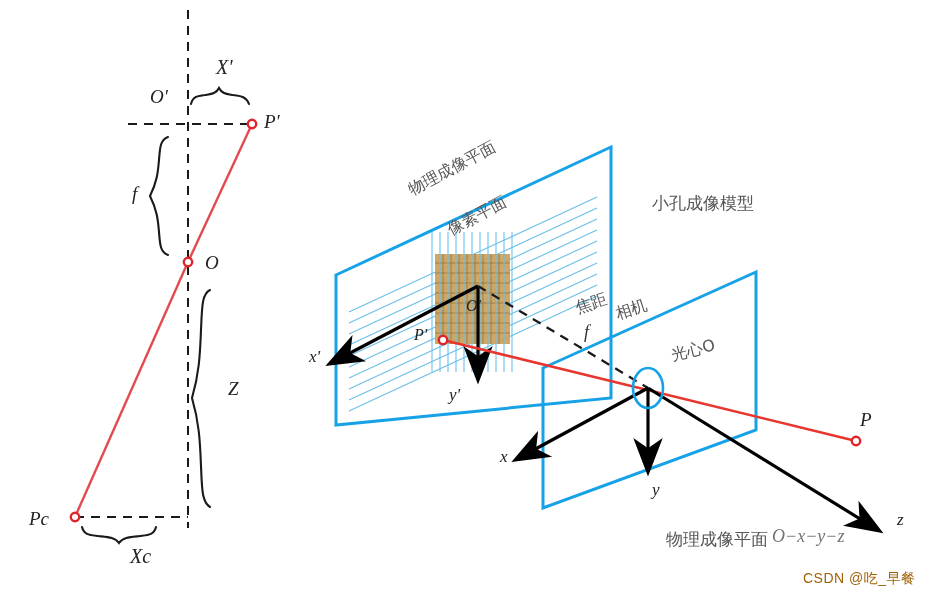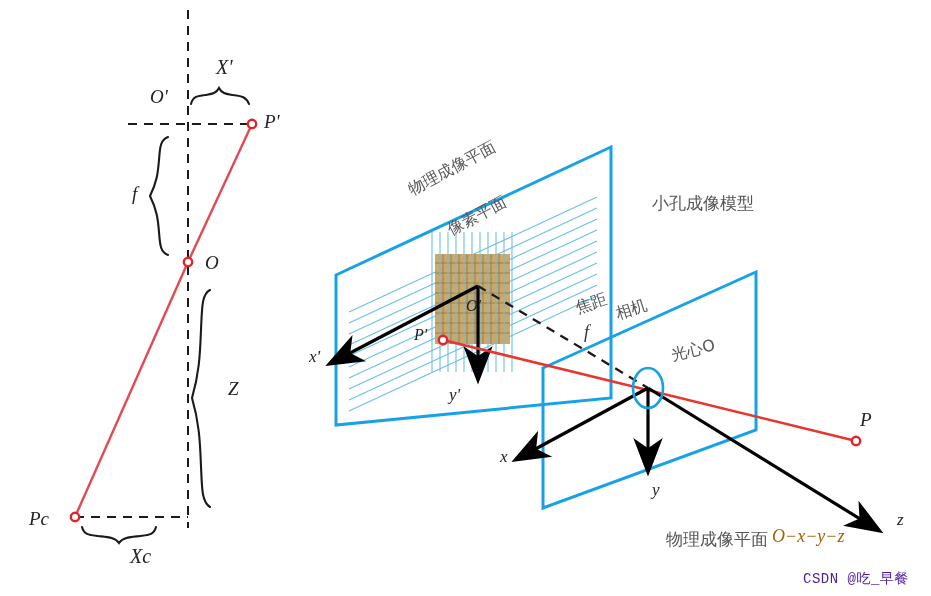--- a/index.html
+++ b/index.html
@@ -31,22 +31,22 @@
   .mathi {
     font-style: italic;
     font-family: "Liberation Serif", serif;
   }
   .cjk {
     font-family: "DejaVu Sans", sans-serif;
     color: #555555;
   }
   .watermark {
     position: absolute;
-    color: #4c1d95;
-    font-family: Liberation Mono, monospace;
+    color: #a16207;
+    font-family: Liberation Sans, sans-serif;
     font-size: 14px;
     letter-spacing: 0.5px;
     white-space: nowrap;
   }
 </style>
 </head>
 <body>
 
 <div id="stage">
 
@@ -172,21 +172,21 @@
   <div class="lbl mathi" style="left:110px; top:545px; font-size:20px;margin-left:20px;">Xc</div>
 
   <div class="lbl cjk" style="left:405px; top:182px; font-size:16px; transform:rotate(-28deg); transform-origin:left top;">物理成像平面</div>
   <div class="lbl cjk" style="left:444px; top:222px; font-size:16px; transform:rotate(-28deg); transform-origin:left top;">像素平面</div>
   <div class="lbl cjk" style="left:652px; top:192px; font-size:17px;">小孔成像模型</div>
   <div class="lbl cjk" style="left:573px; top:299px; font-size:16px; transform:rotate(-18deg); transform-origin:left top;">焦距</div>
   <div class="lbl mathi" style="left:584px; top:322px; font-size:18px; color:#333;">f</div>
   <div class="lbl cjk" style="left:613px; top:305px; font-size:16px; transform:rotate(-18deg); transform-origin:left top;">相机</div>
   <div class="lbl cjk" style="left:669px; top:346px; font-size:16px; transform:rotate(-14deg); transform-origin:left top;">光心O</div>
   <div class="lbl cjk" style="left:666px; top:528px; font-size:17px;">物理成像平面</div>
-  <div class="lbl mathi" style="left:772px; top:526px; font-size:18px; color:#a16207;">O−x−y−z</div>
+  <div class="lbl mathi" style="left:772px; top:526px; font-size:18px; color:#737373;">O−x−y−z</div>
 
   <div class="lbl mathi" style="left:309px; top:347px; font-size:17px;">x'</div>
   <div class="lbl mathi" style="left:449px; top:385px; font-size:17px;">y'</div>
   <div class="lbl mathi" style="left:500px; top:447px; font-size:17px;">x</div>
   <div class="lbl mathi" style="left:652px; top:480px; font-size:17px;">y</div>
   <div class="lbl mathi" style="left:897px; top:510px; font-size:17px;">z</div>
   <div class="lbl mathi" style="left:414px; top:326px; font-size:16px;">P'</div>
   <div class="lbl mathi" style="left:466px; top:297px; font-size:16px;">O'</div>
   <div class="lbl mathi" style="left:860px; top:409px; font-size:19px;">P</div>
 

